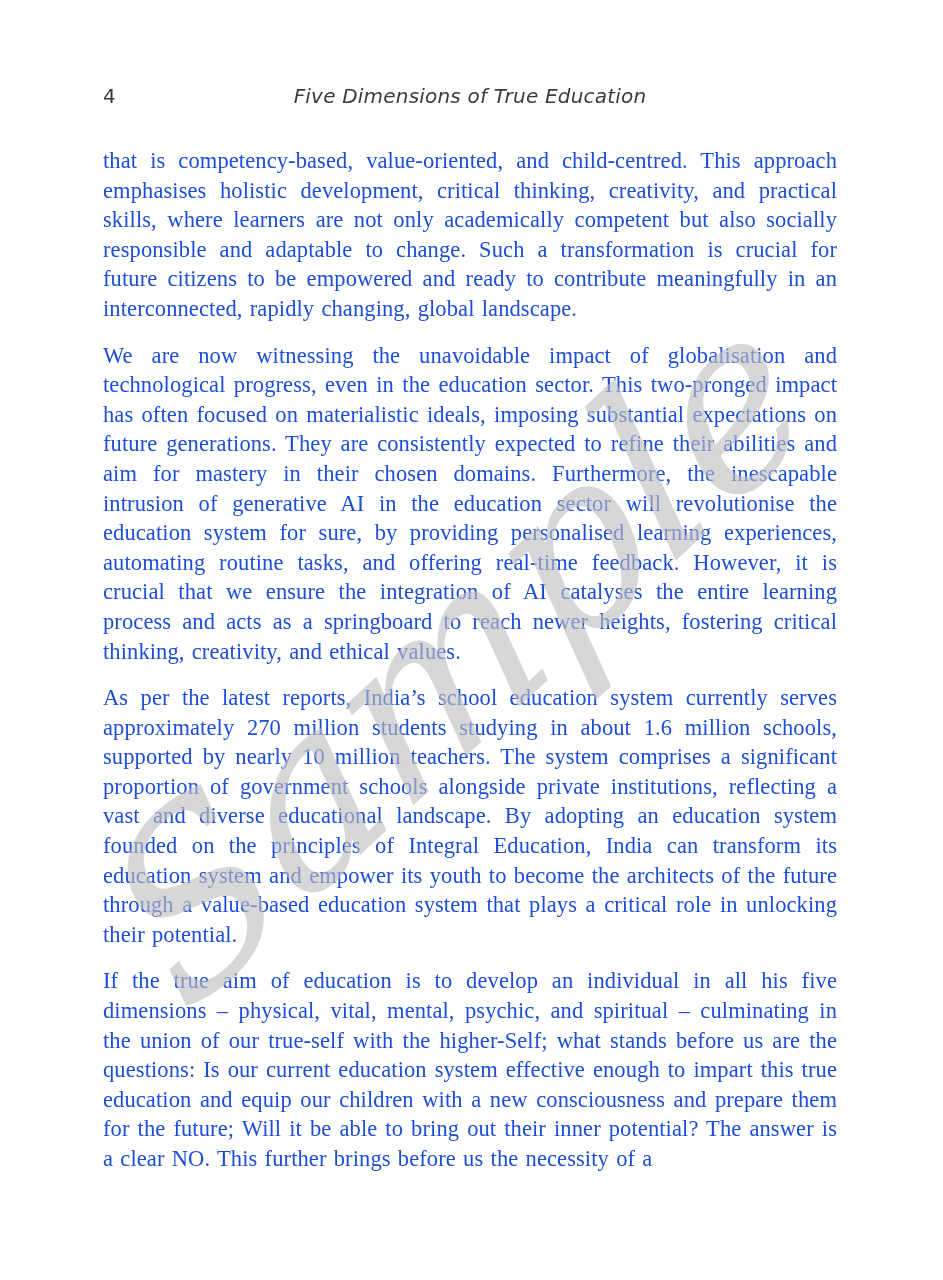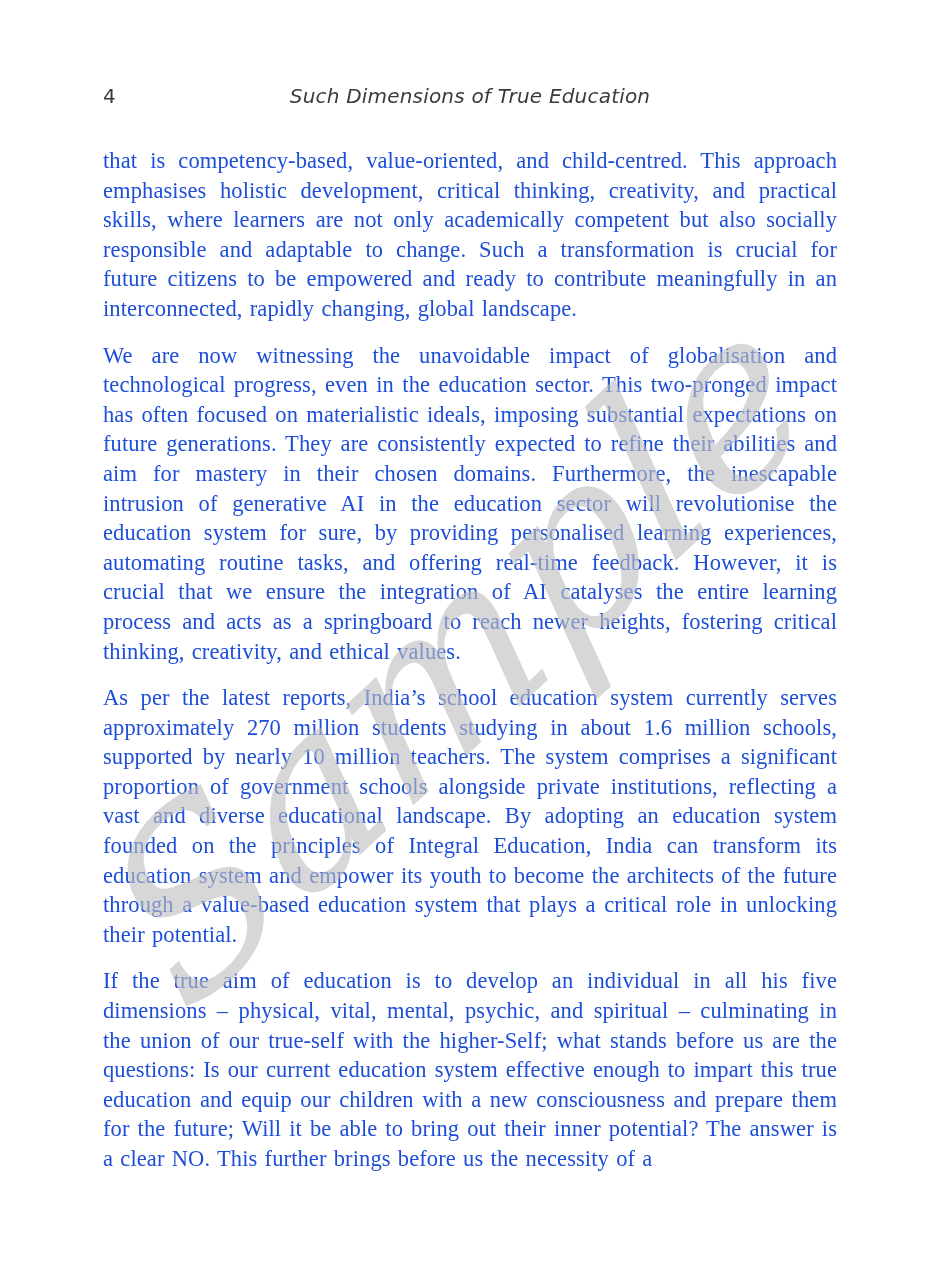--- a/index.html
+++ b/index.html
@@ -73,21 +73,21 @@
     z-index: 5;
   }
 </style>
 </head>
 <body>
 
 <div class="page">
 
   <div class="header-row">
     <span class="page-num">4</span>
-    <span class="running-title">Such Dimensions of True Education</span>
+    <span class="running-title">Five Dimensions of True Education</span>
     <span class="header-spacer"></span>
   </div>
 
   <div class="content">
     <p>that is competency-based, value-oriented, and child-centred. This approach emphasises holistic development, critical thinking, creativity, and practical skills, where learners are not only academically competent but also socially responsible and adaptable to change. Such a transformation is crucial for future citizens to be empowered and ready to contribute meaningfully in an interconnected, rapidly changing, global landscape.</p>
     <p>We are now witnessing the unavoidable impact of globalisation and technological progress, even in the education sector. This two-pronged impact has often focused on materialistic ideals, imposing substantial expectations on future generations. They are consistently expected to refine their abilities and aim for mastery in their chosen domains. Furthermore, the inescapable intrusion of generative AI in the education sector will revolutionise the education system for sure, by providing personalised learning experiences, automating routine tasks, and offering real-time feedback. However, it is crucial that we ensure the integration of AI catalyses the entire learning process and acts as a springboard to reach newer heights, fostering critical thinking, creativity, and ethical values.</p>
     <p>As per the latest reports, India’s school education system currently serves approximately 270 million students studying in about 1.6 million schools, supported by nearly 10 million teachers. The system comprises a significant proportion of government schools alongside private institutions, reflecting a vast and diverse educational landscape. By adopting an education system founded on the principles of Integral Education, India can transform its education system and empower its youth to become the architects of the future through a value-based education system that plays a critical role in unlocking their potential.</p>
     <p>If the true aim of education is to develop an individual in all his five dimensions – physical, vital, mental, psychic, and spiritual – culminating in the union of our true-self with the higher-Self; what stands before us are the questions: Is our current education system effective enough to impart this true education and equip our children with a new consciousness and prepare them for the future; Will it be able to bring out their inner potential? The answer is a clear NO. This further brings before us the necessity of a</p>
   </div>
 

